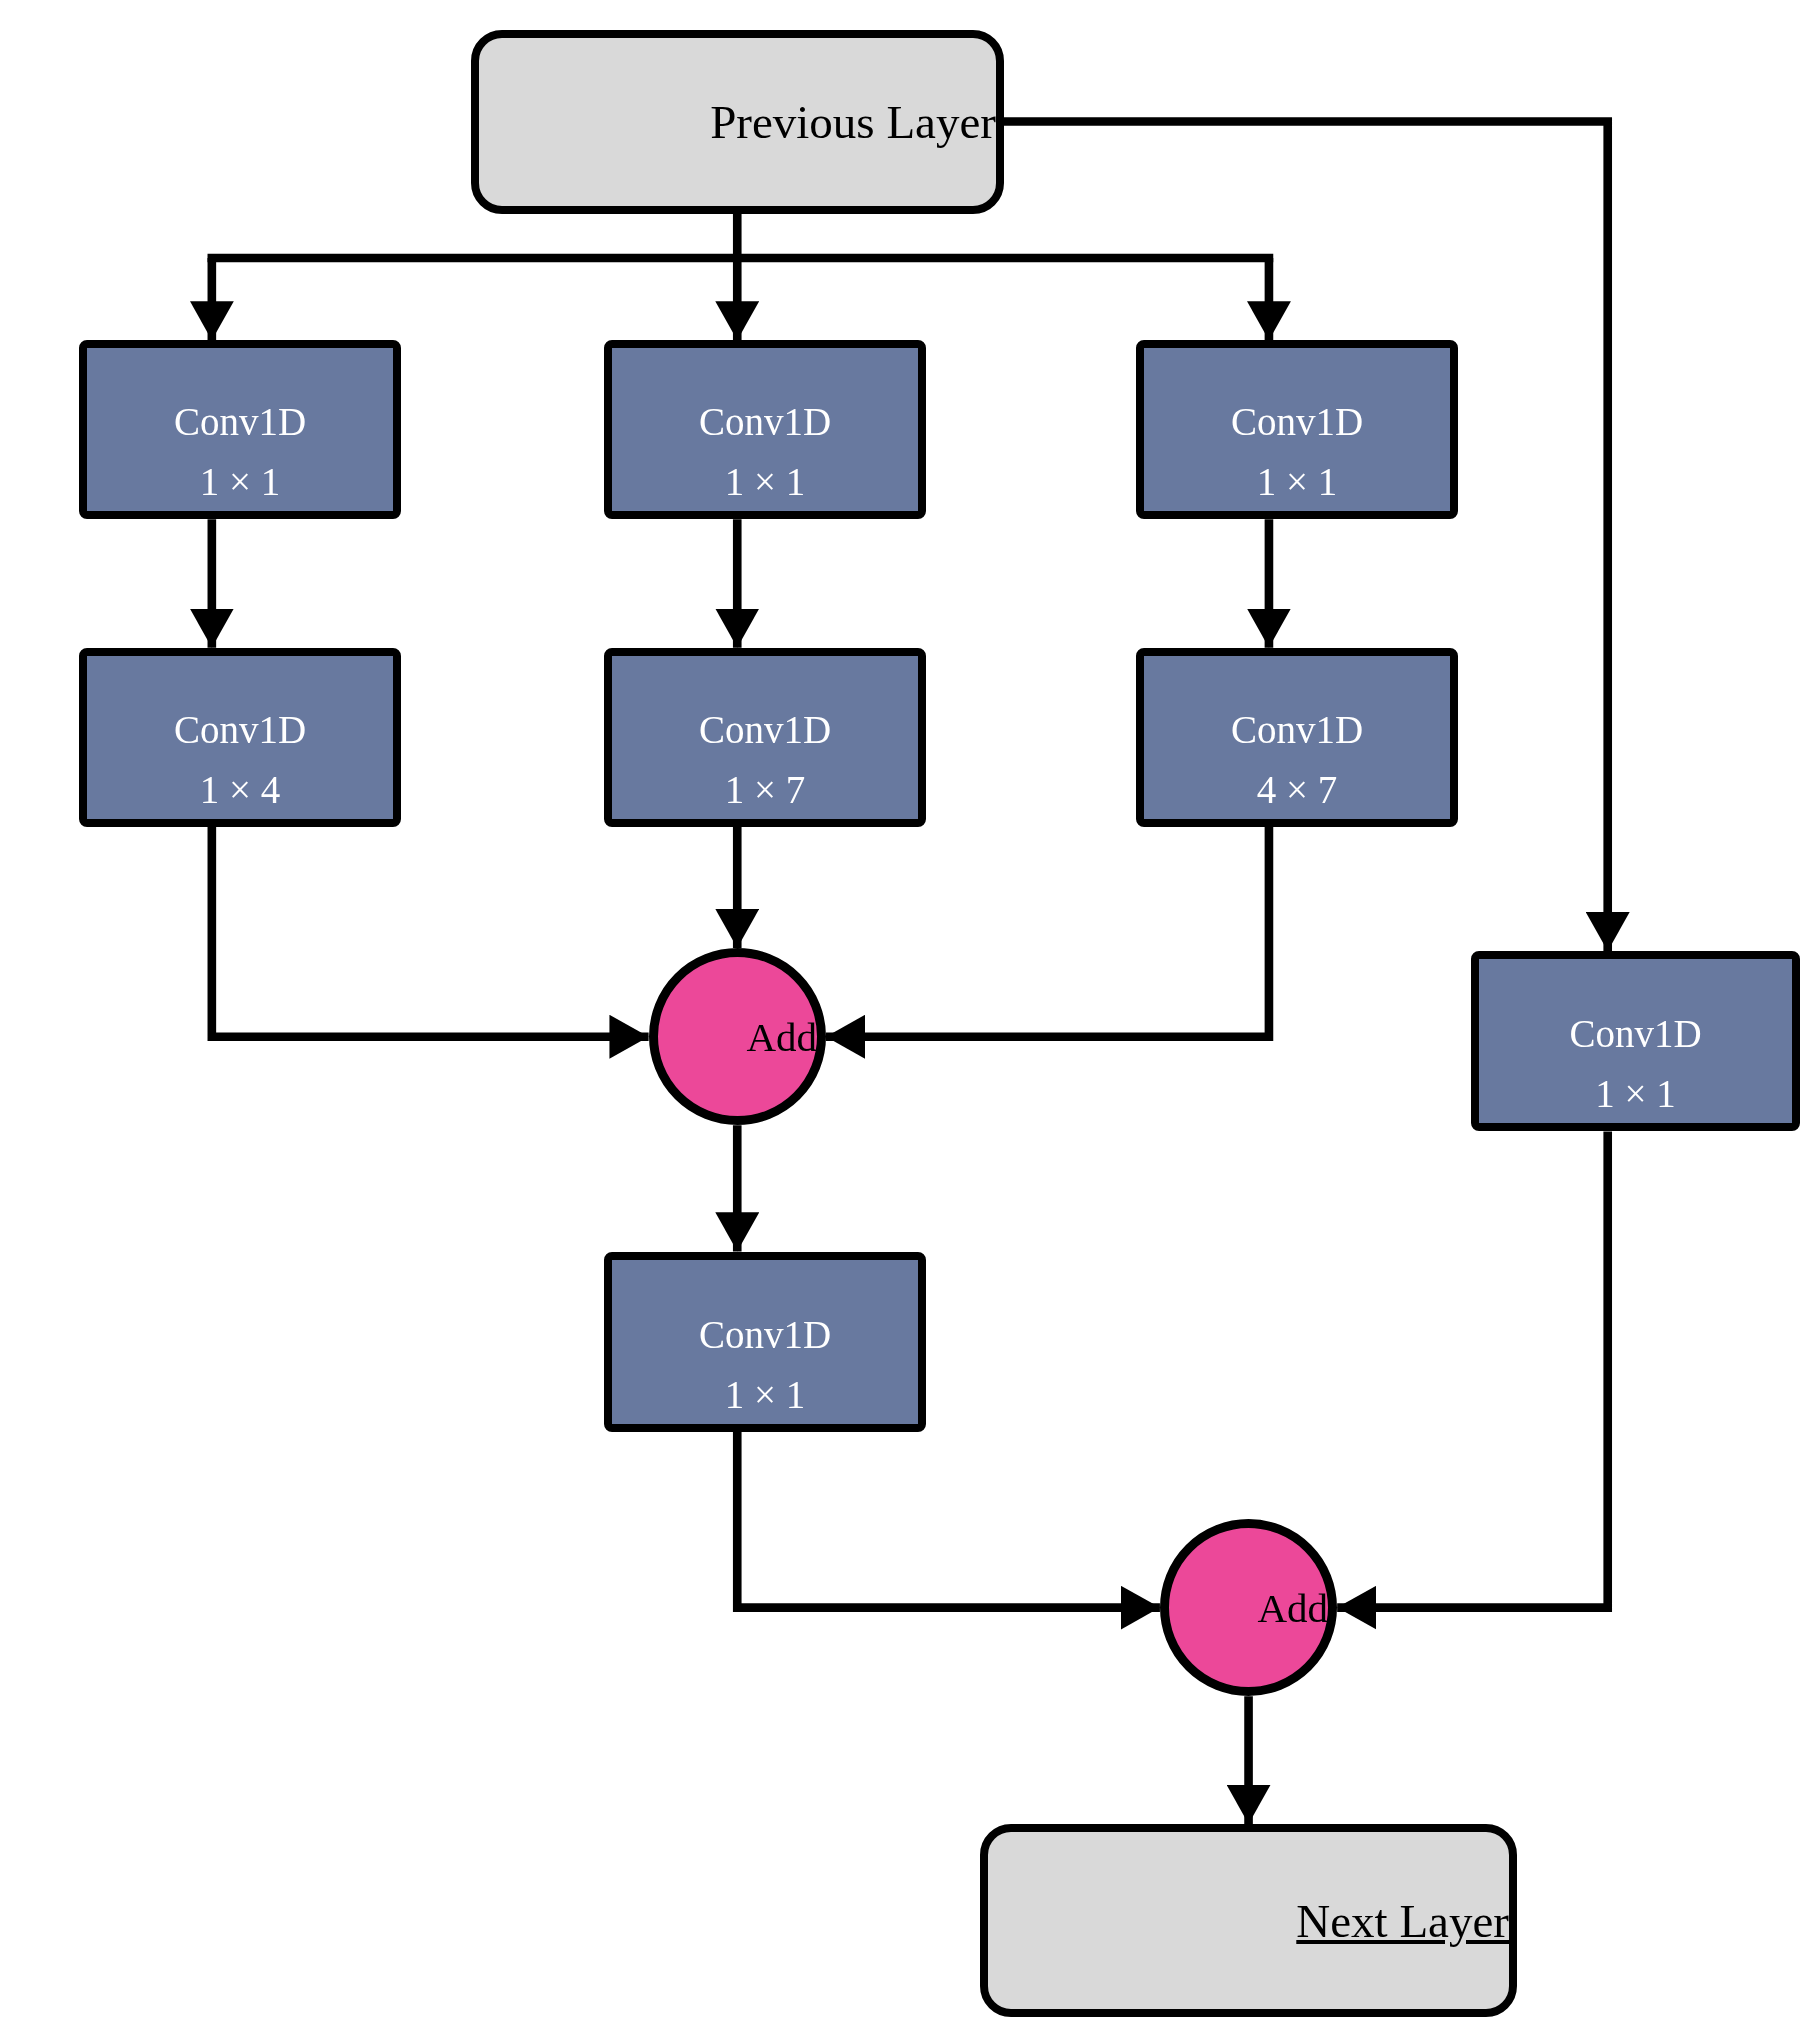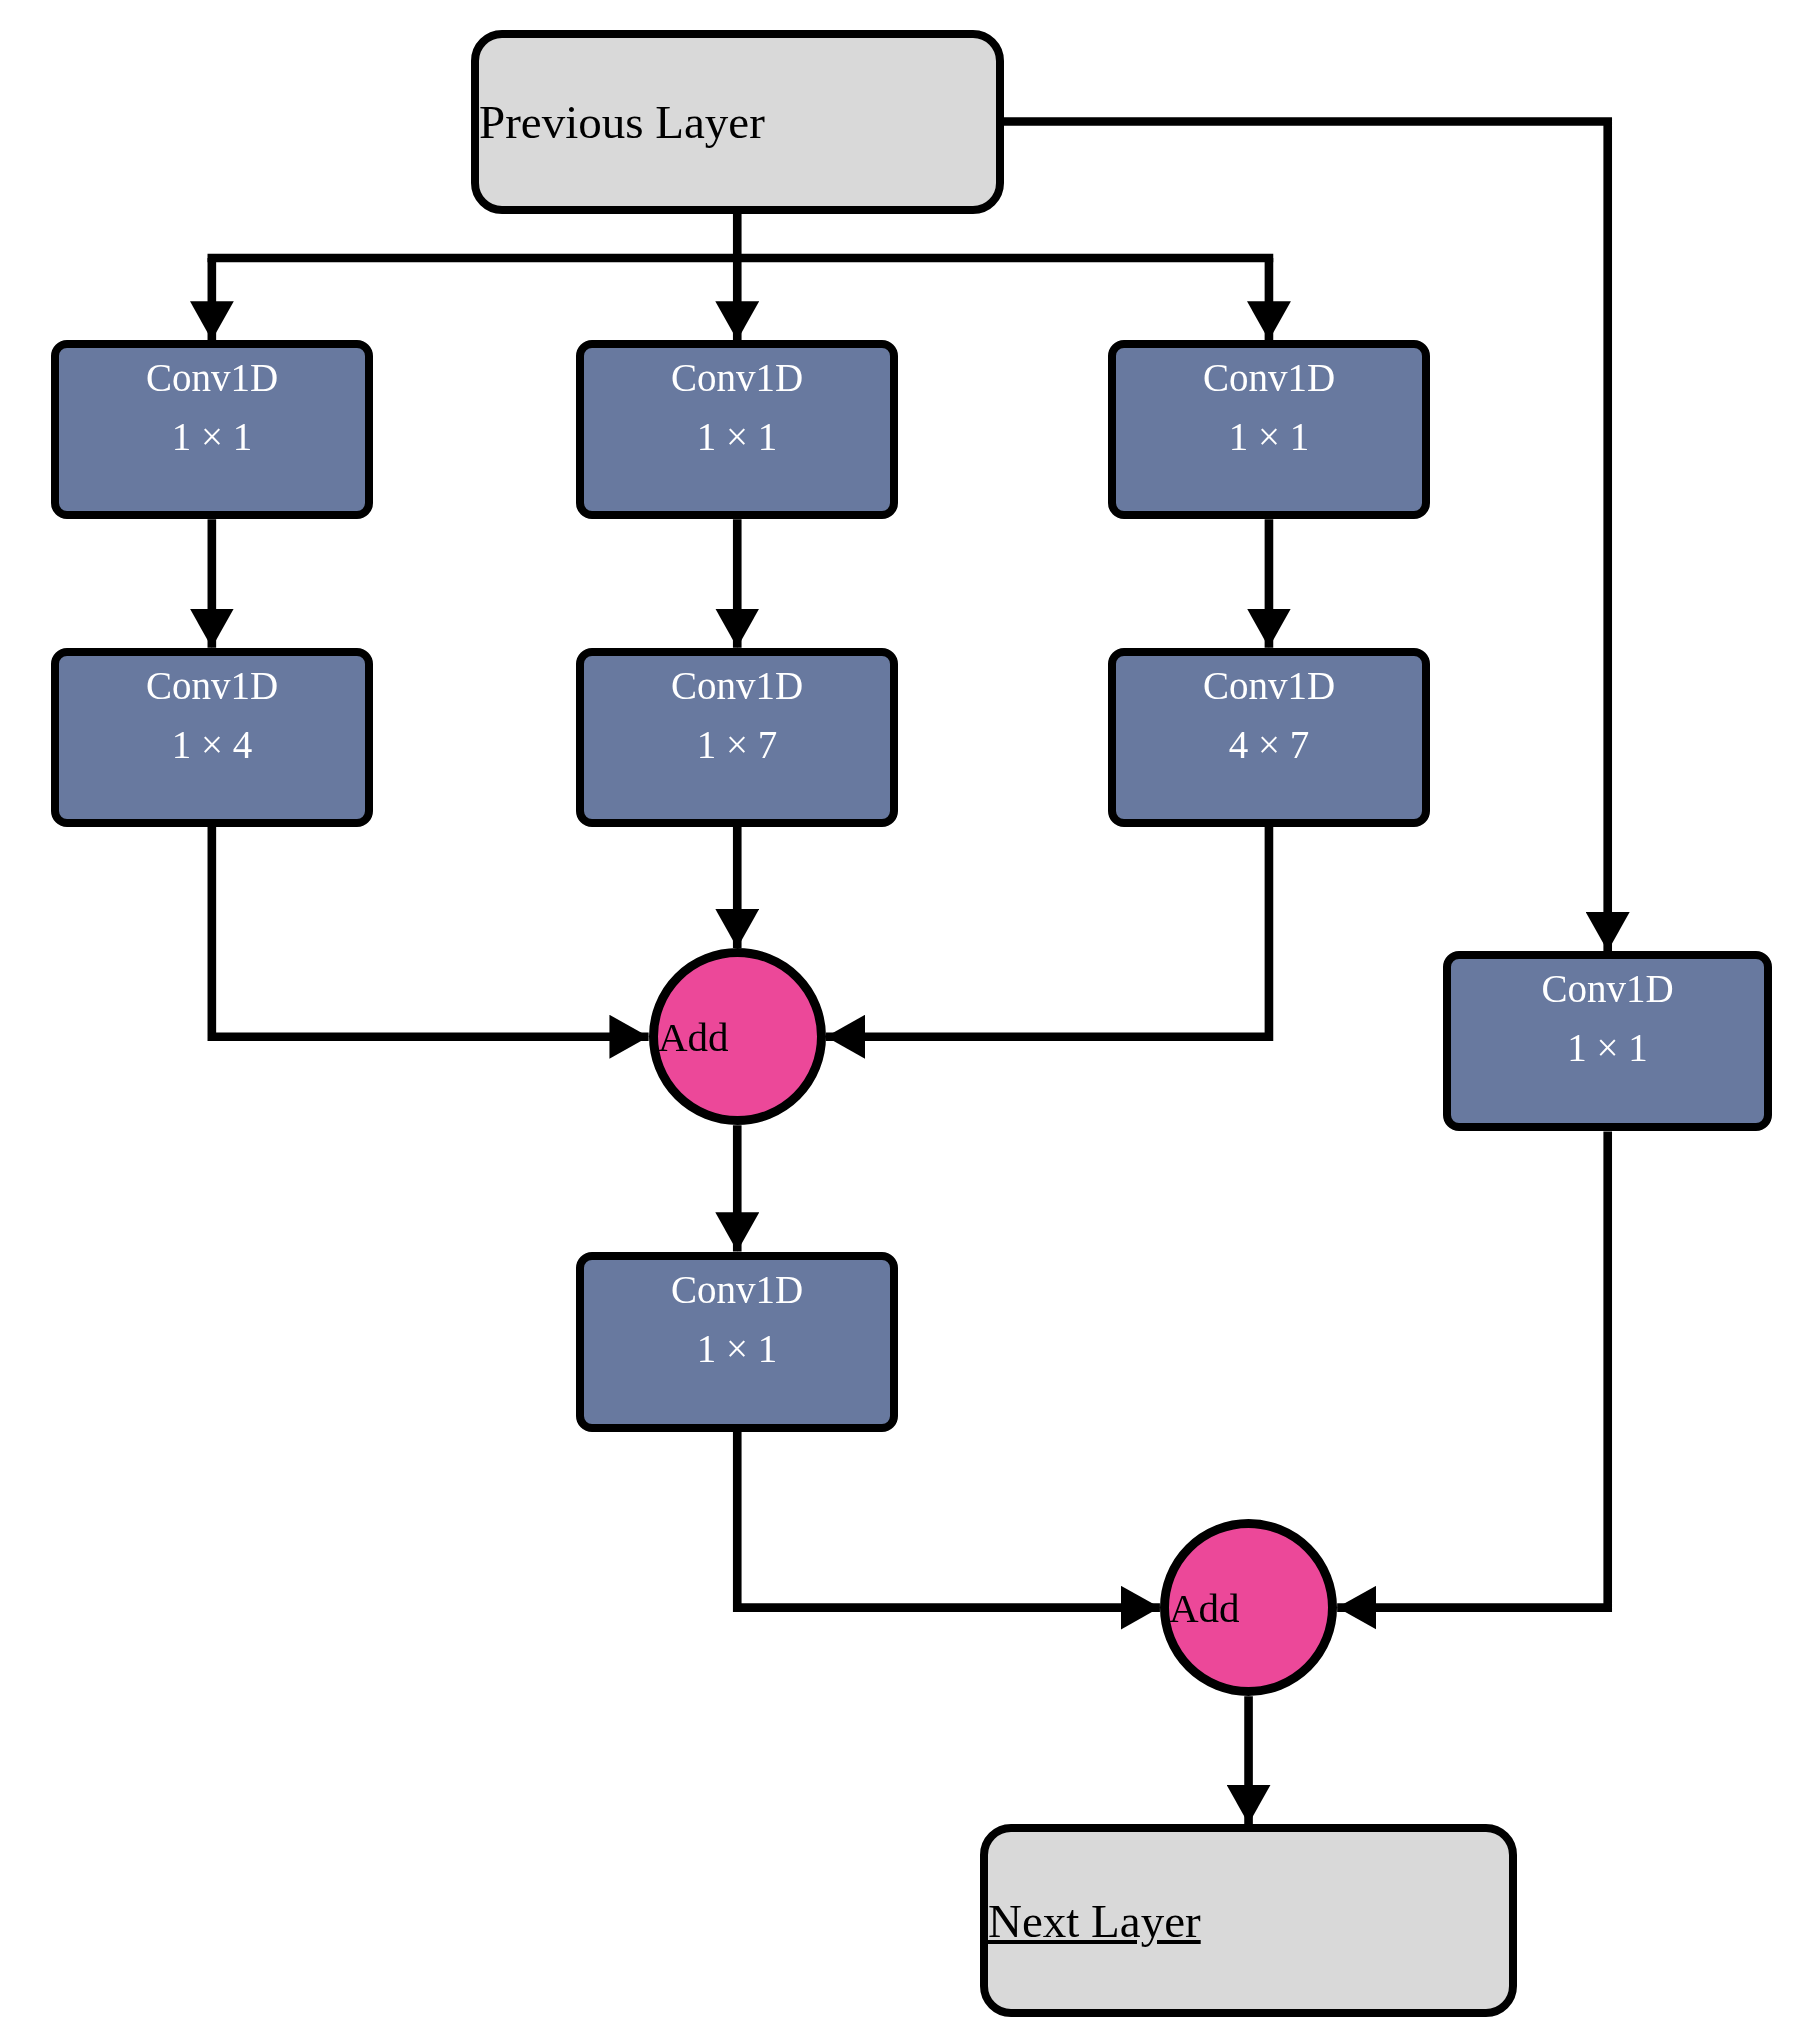--- a/index.html
+++ b/index.html
@@ -11,36 +11,37 @@
   }
   *{margin:0;padding:0;box-sizing:border-box;}
   body{background:#ffffff;font-family:"Liberation Serif","DejaVu Serif",serif;}
   .canvas{
     position:relative;
     width:1807px;height:2035px;
     background:#ffffff;
     overflow:hidden;
   }
   .edges-layer{position:absolute;left:0;top:0;width:100%;height:100%;}
-  .node{position:absolute;display:flex;align-items:center;justify-content:flex-start;text-align:center;}
+  .node{position:absolute;display:flex;align-items:center;justify-content:flex-end;text-align:center;}
   .io-box{
     background:var(--io_fill);
     border:8.6px solid var(--line_color);
     border-radius:31px;
     color:var(--io_text);
     font-size:47px;
   }
   .conv-box{
     background:var(--conv_fill);
     border:8.6px solid var(--line_color);
-    border-radius:16px;
+    border-radius:8px;
     color:var(--conv_text);
     font-size:39px;
     flex-direction:column;
     line-height:1.52;
+    margin-left:28px;
   }
   .add-circle{
     background:#ec4899;
     border:9.4px solid var(--line_color);
     border-radius:50%;
     color:#000000;
     font-size:41px;
   }
 </style>
 </head>

